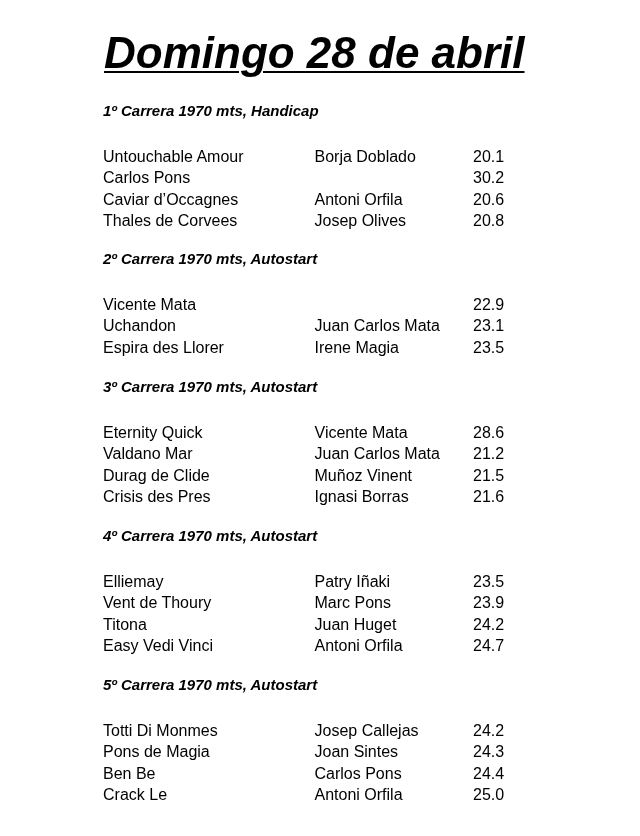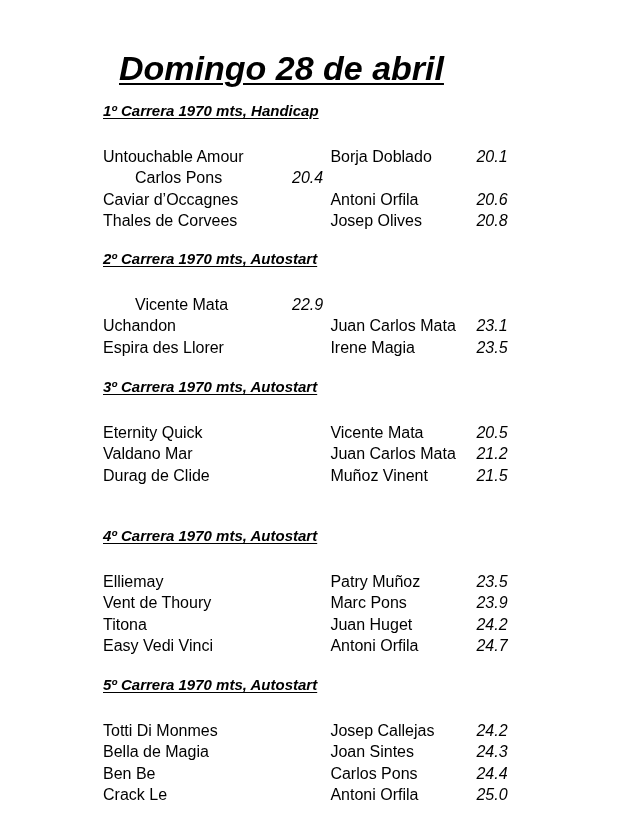--- a/index.html
+++ b/index.html
@@ -1,41 +1,41 @@
 <!DOCTYPE html>
 <html><head>
 <meta charset="utf-8">
 <style>
   html, body { margin:0; padding:0; background:#ffffff; }
   body { width:640px; height:836px; position:relative; overflow:hidden; font-family:"Liberation Sans", sans-serif; color:#000; }
-  .title { position:absolute; left:103px; top:30px; font-size:34px; font-weight:bold; font-style:italic; text-decoration:underline; text-decoration-thickness:2px; text-underline-offset:3px; line-height:44px; margin:16px; white-space:nowrap;text-align:right; }
+  .title { position:absolute; left:103px; top:30px; font-size:44px; font-weight:bold; font-style:italic; text-decoration:underline; text-decoration-thickness:2px; text-underline-offset:3px; line-height:44px; margin:1px; white-space:nowrap;text-align:right; }
   .race { position:absolute; left:103px; width:420px; }
-  .race-head { font-size:15px; font-weight:bold; font-style:italic; text-decoration:underline; text-underline-offset:2px; line-height:18px; height:18px; margin:0; white-space:nowrap; }
+  .race-head { font-size:15px; font-weight:bold; font-style:italic; text-underline-offset:2px; line-height:18px; height:18px; margin:0; white-space:nowrap; }
   .rows { margin-top:26px; }
-  .row { display:flex; height:21.3px; line-height:21.3px; font-size:16px; white-space:nowrap; }
+  .row { display:flex; height:21.3px; line-height:21.3px; font-size:16px; white-space:nowrap;justify-content:space-between; }
   .c-horse { width:210px; }
-  .c-driver { width:157px;margin-left:32px; }
-  .c-time { width:50px;font-style:italic; }
+  .c-driver { width:157px; }
+  .c-time { width:50px; }
 </style>
 </head>
 <body>
 
 <h1 class="title">Domingo 28 de abril</h1>
 
 <section class="race" style="top:102px;">
   <h2 class="race-head">1º Carrera 1970 mts, Handicap</h2>
   <div class="rows">
     <div class="row">
       <span class="c-horse">Untouchable Amour</span>
       <span class="c-driver">Borja Doblado</span>
       <span class="c-time">20.1</span>
     </div>
     <div class="row">
       <span class="c-driver">Carlos Pons</span>
-      <span class="c-time">20.4</span>
+      <span class="c-time">30.2</span>
     </div>
     <div class="row">
       <span class="c-horse">Caviar d’Occagnes</span>
       <span class="c-driver">Antoni Orfila</span>
       <span class="c-time">20.6</span>
     </div>
     <div class="row">
       <span class="c-horse">Thales de Corvees</span>
       <span class="c-driver">Josep Olives</span>
       <span class="c-time">20.8</span>
@@ -62,41 +62,46 @@
     </div>
   </div>
 </section>
 
 <section class="race" style="top:378px;">
   <h2 class="race-head">3º Carrera 1970 mts, Autostart</h2>
   <div class="rows">
     <div class="row">
       <span class="c-horse">Eternity Quick</span>
       <span class="c-driver">Vicente Mata</span>
-      <span class="c-time">20.5</span>
+      <span class="c-time">28.6</span>
     </div>
     <div class="row">
       <span class="c-horse">Valdano Mar</span>
       <span class="c-driver">Juan Carlos Mata</span>
       <span class="c-time">21.2</span>
     </div>
     <div class="row">
       <span class="c-horse">Durag de Clide</span>
       <span class="c-driver">Muñoz Vinent</span>
       <span class="c-time">21.5</span>
     </div>
+    <div class="row">
+      <span class="c-horse">Crisis des Pres</span>
+      <span class="c-driver">Ignasi Borras</span>
+      <span class="c-time">21.6</span>
+    </div>
   </div>
 </section>
 
 <section class="race" style="top:527px;">
   <h2 class="race-head">4º Carrera 1970 mts, Autostart</h2>
   <div class="rows">
     <div class="row">
       <span class="c-horse">Elliemay</span>
-      <span class="c-driver">Patry Muñoz</span>
+      <span class="c-driver">Patry Iñaki</span>
       <span class="c-time">23.5</span>
     </div>
     <div class="row">
       <span class="c-horse">Vent de Thoury</span>
       <span class="c-driver">Marc Pons</span>
       <span class="c-time">23.9</span>
     </div>
     <div class="row">
       <span class="c-horse">Titona</span>
       <span class="c-driver">Juan Huget</span>
@@ -112,21 +117,21 @@
 
 <section class="race" style="top:676px;">
   <h2 class="race-head">5º Carrera 1970 mts, Autostart</h2>
   <div class="rows">
     <div class="row">
       <span class="c-horse">Totti Di Monmes</span>
       <span class="c-driver">Josep Callejas</span>
       <span class="c-time">24.2</span>
     </div>
     <div class="row">
-      <span class="c-horse">Bella de Magia</span>
+      <span class="c-horse">Pons de Magia</span>
       <span class="c-driver">Joan Sintes</span>
       <span class="c-time">24.3</span>
     </div>
     <div class="row">
       <span class="c-horse">Ben Be</span>
       <span class="c-driver">Carlos Pons</span>
       <span class="c-time">24.4</span>
     </div>
     <div class="row">
       <span class="c-horse">Crack Le</span>

